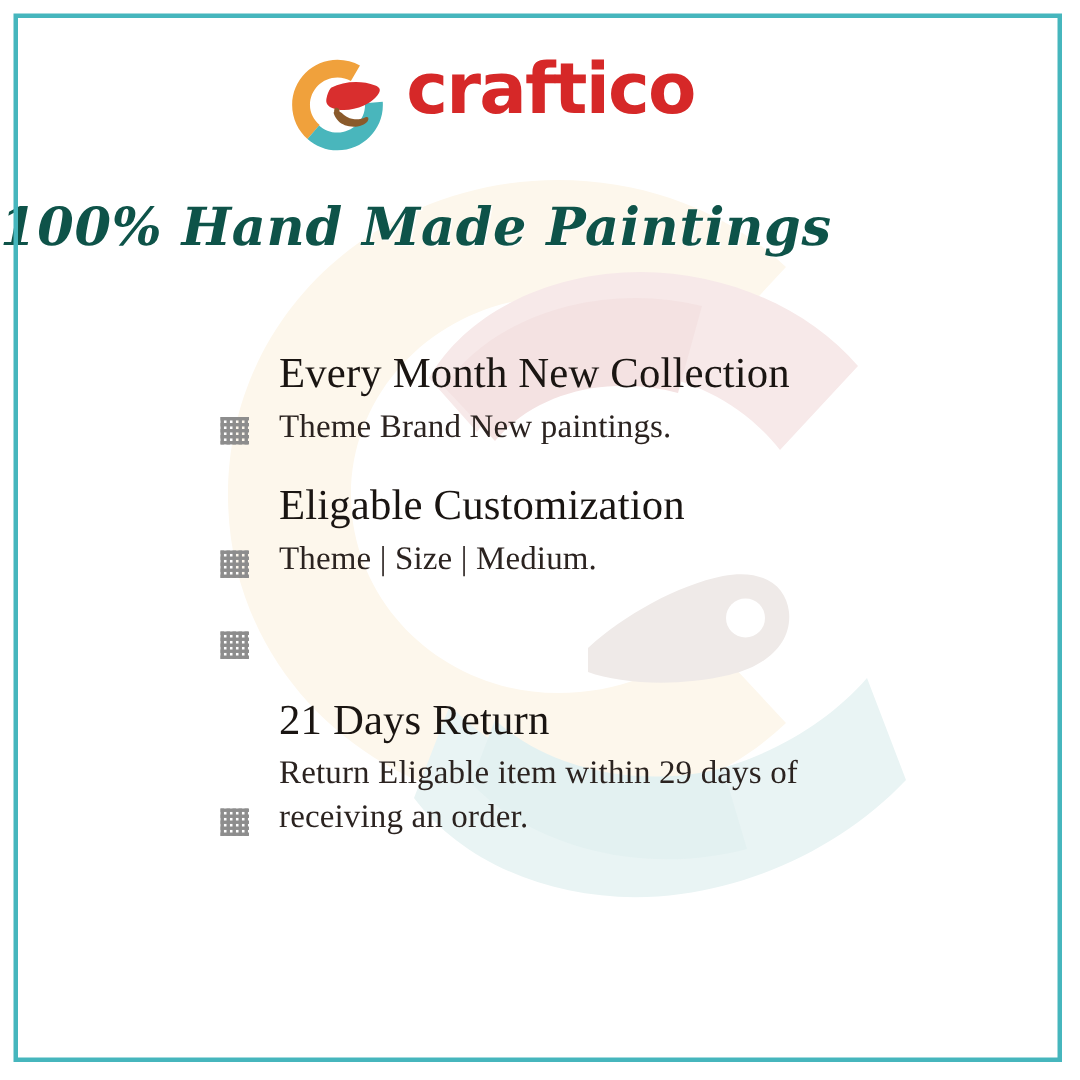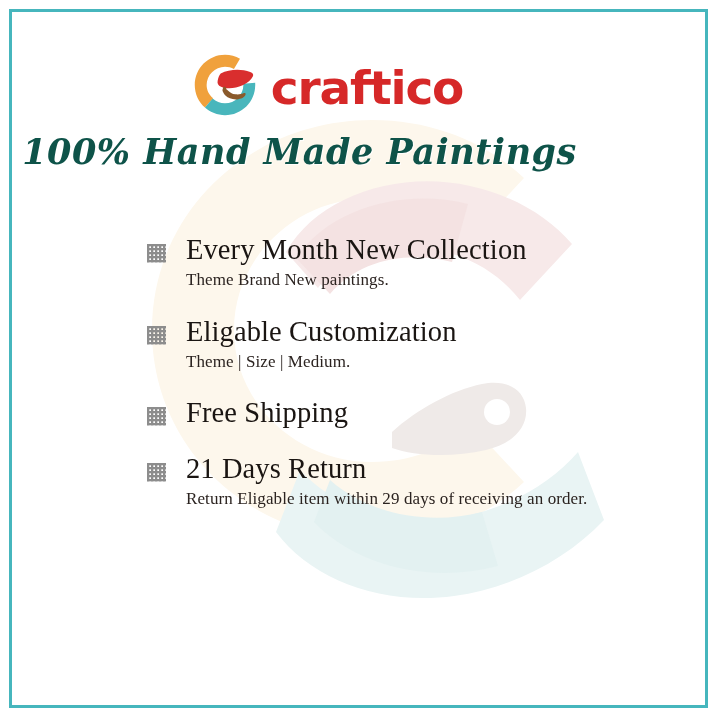--- a/index.html
+++ b/index.html
@@ -40,25 +40,24 @@
     width: 720px;
     height: 720px;
     z-index: 0;
     pointer-events: none;
   }
 
   
   #logo-lockup {
     position: absolute;
     left: 0;
-    top: 46px;
+    top: 34px;
     width: 652px;
     height: 78px;
     display: flex;
-    align-items: center;
     justify-content: center;
     z-index: 3;
   }
   #logo-mark {
     width: 72px;
     height: 72px;
     display: block;
   }
   #brand-wordmark {
     font-family: "DejaVu Sans", sans-serif;
@@ -71,42 +70,41 @@
     position: relative;
     top: 2px;
   }
 
   
   #headline {
     position: absolute;
     left: 0;
     top: 131px;
     width: 599px;
-    text-align: center;
     z-index: 3;
     font-family: "DejaVu Serif", serif;
     font-style: italic;
     font-weight: bold;
     font-size: 35px;
     letter-spacing: 0.5px;
     color: #0e5349;
     text-shadow: 1px 1px 0 rgba(255,255,255,0.85);
   }
 
   
   #feature-list {
     position: absolute;
     left: 146px;
     top: 234px;
     width: 470px;
     z-index: 3;
   }
   .feature-item {
     display: flex;
-    align-items: flex-start;
+    align-items: flex-end;
     margin-bottom: 24px;
   }
   .feature-item:last-child { margin-bottom: 16px; }
 
   .bullet-icon {
     width: 21px;
     height: 21px;
     flex: 0 0 21px;
     margin-top: 9px;
     margin-right: 19px;
@@ -115,21 +113,21 @@
 
   .feature-title {
     font-family: "Liberation Serif", serif;
     font-size: 28.5px;
     color: #1a1512;
     line-height: 1.12;
     letter-spacing: 0.1px;
   }
   .feature-sub {
     font-family: "Liberation Serif", serif;
-    font-size: 17px;
+    font-size: 22px;
     color: #2b2320;
     line-height: 1.34;
     margin-top: 3px;
     letter-spacing: 0.1px;
   }
 </style>
 </head>
 <body>
 
 <div id="banner">
@@ -291,21 +289,20 @@
           <rect x="1" y="13" width="19" height="2.3"></rect>
           <rect x="1" y="17" width="19" height="2.3"></rect>
           <rect x="1" y="1" width="2.3" height="18.3"></rect>
           <rect x="5" y="1" width="2.3" height="18.3"></rect>
           <rect x="9" y="1" width="2.3" height="18.3"></rect>
           <rect x="13" y="1" width="2.3" height="18.3"></rect>
           <rect x="17" y="1" width="2.3" height="18.3"></rect>
         </g>
       </svg>
       <div class="feature-text">
-        <div class="feature-title">Free Shipping</div>
       </div>
     </div>
 
     <div class="feature-item">
       <svg class="bullet-icon" viewBox="0 0 21 21" aria-hidden="true">
         <g fill="#8d8d8d">
           <rect x="1" y="1" width="19" height="2.3"></rect>
           <rect x="1" y="5" width="19" height="2.3"></rect>
           <rect x="1" y="9" width="19" height="2.3"></rect>
           <rect x="1" y="13" width="19" height="2.3"></rect>

